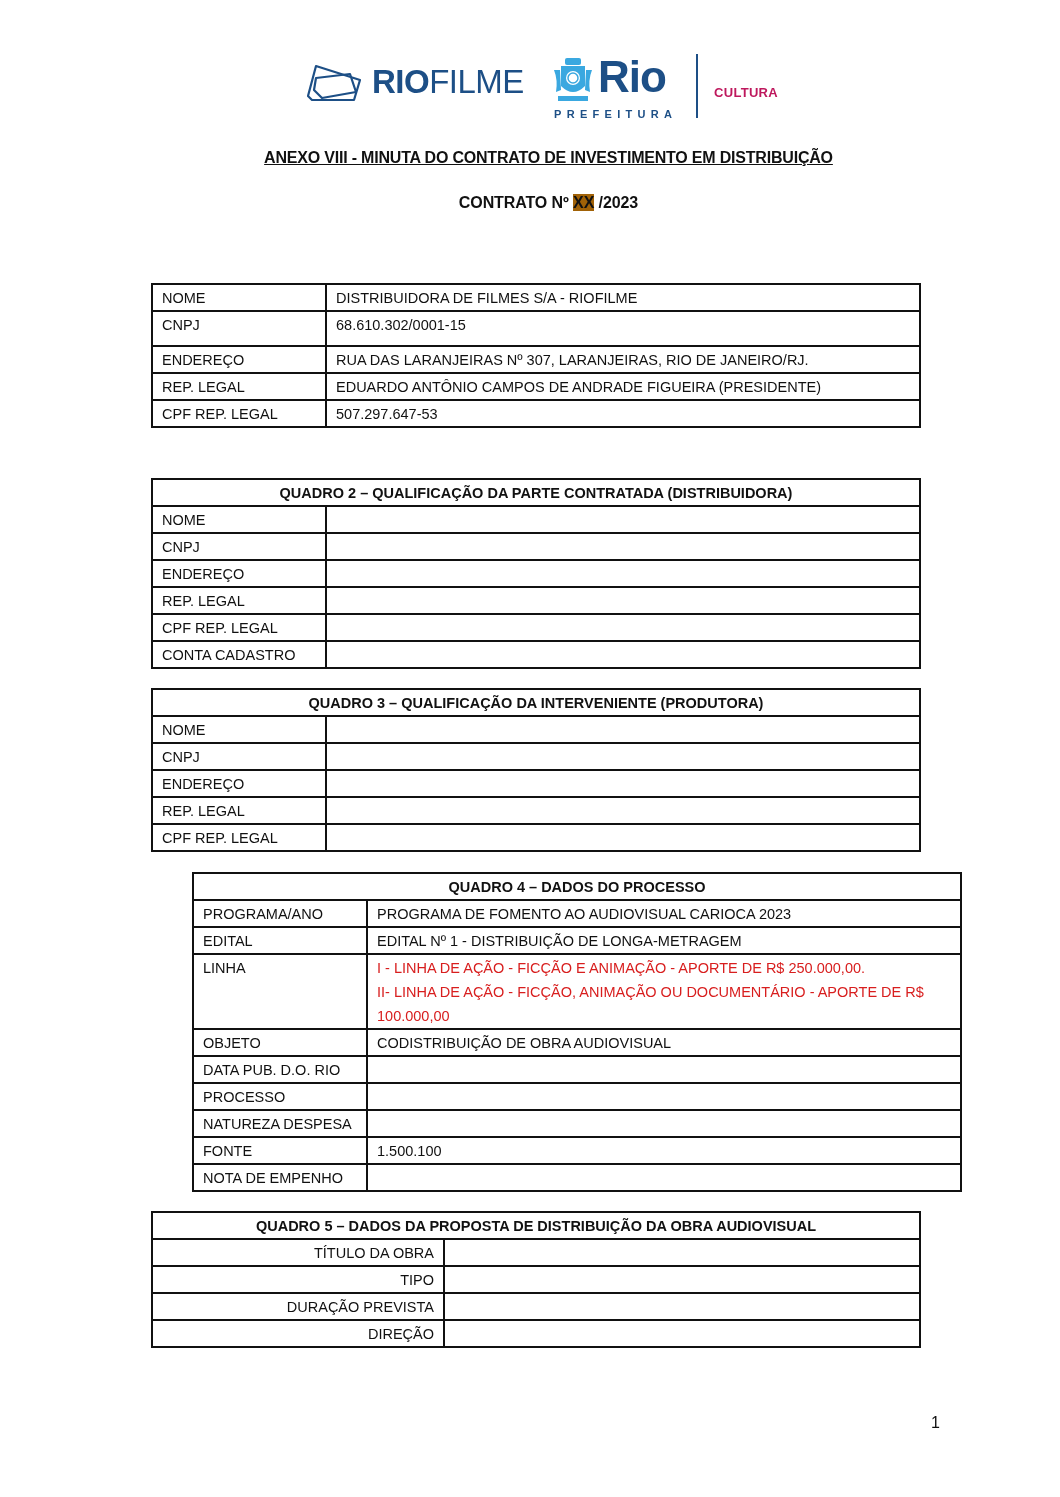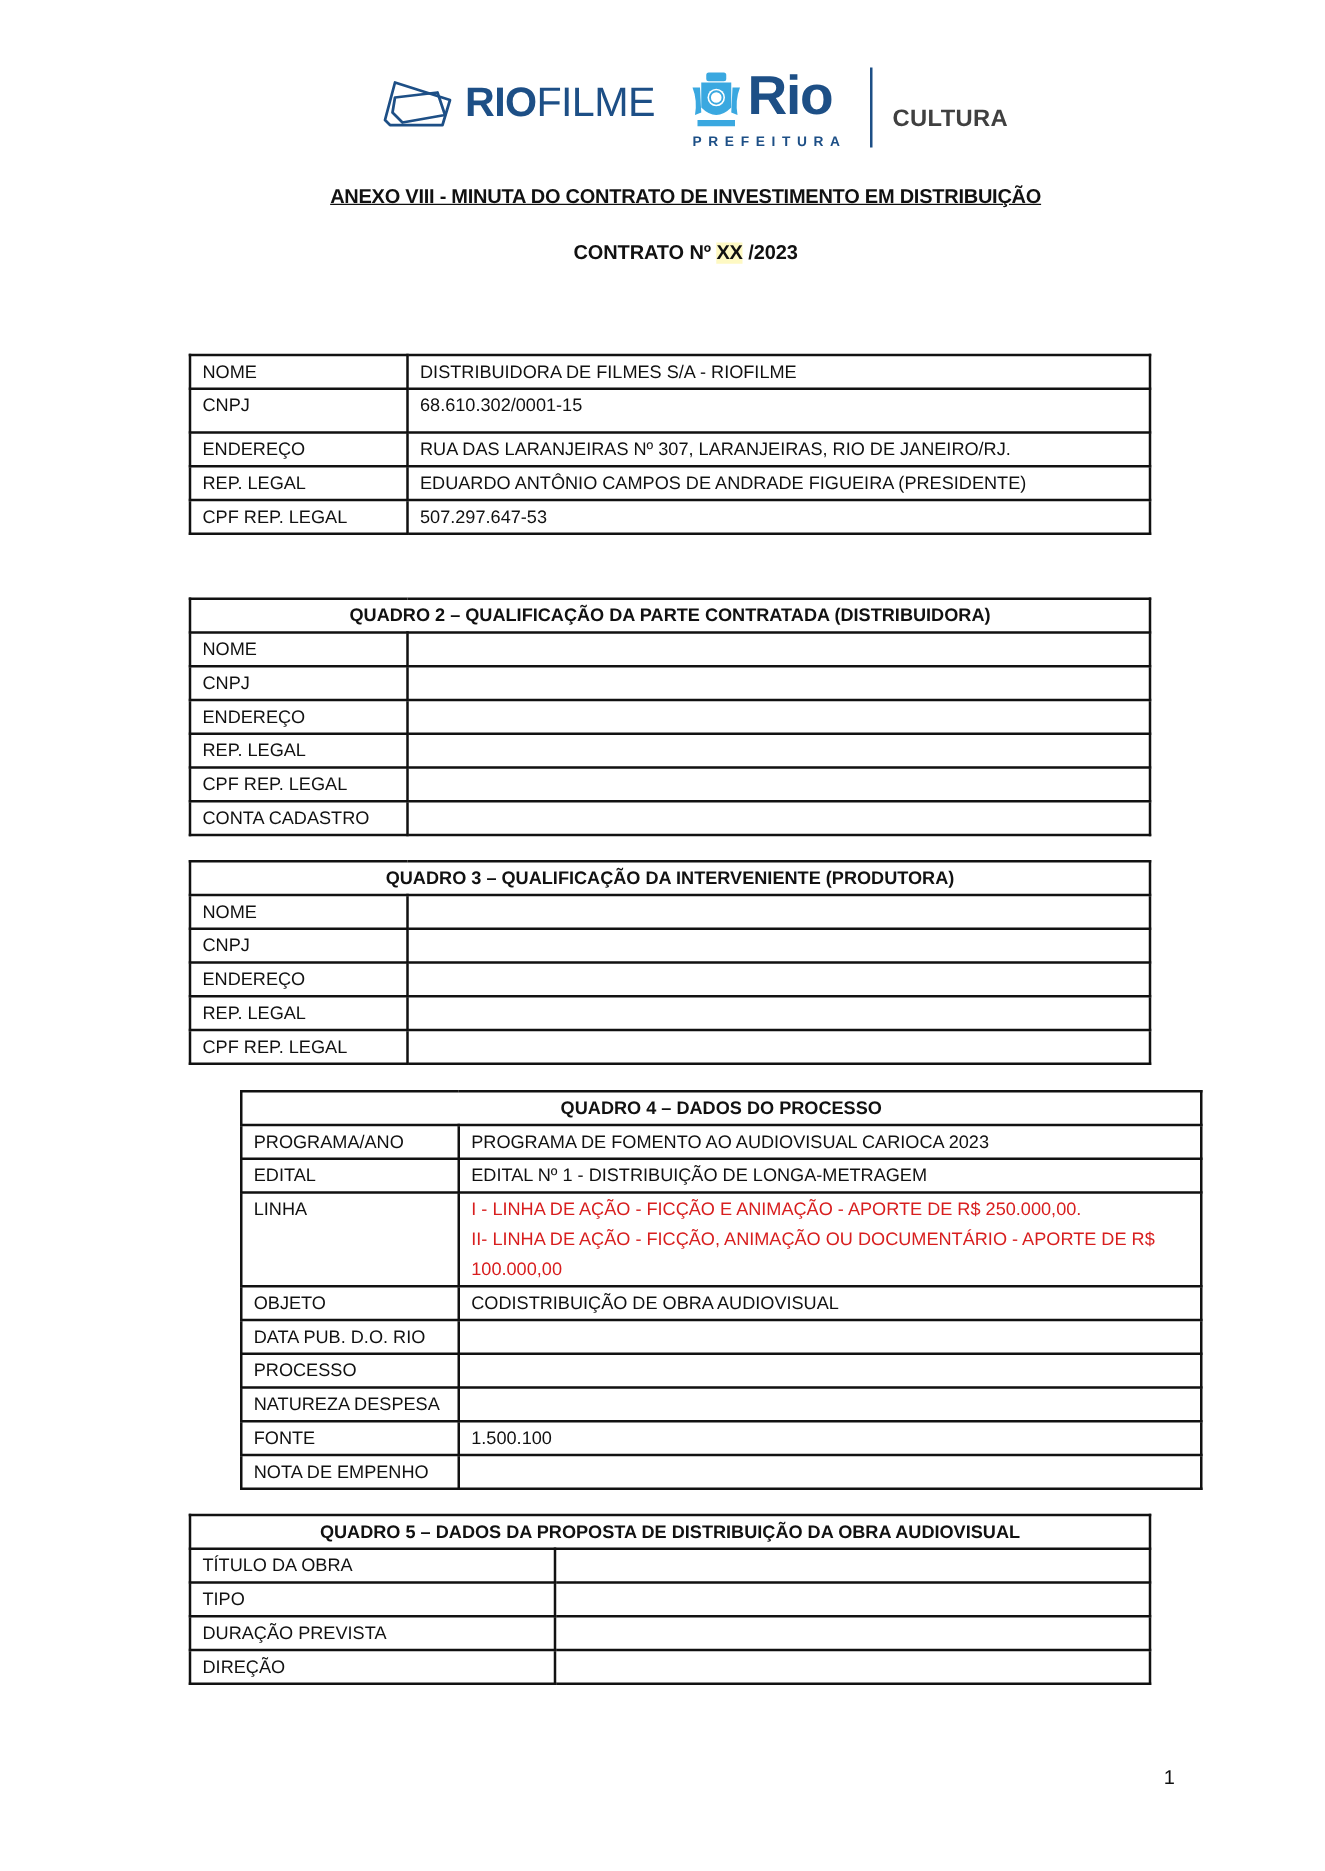--- a/index.html
+++ b/index.html
@@ -8,38 +8,38 @@
 
   .header { position: absolute; top: 52px; left: 300px; width: 500px; height: 70px; text-align: right; }
   .rf-icon { position: absolute; left: 4px; top: 10px; width: 60px; height: 40px; }
   .rf-text { position: absolute; left: 72px; top: 12px; font-size: 33px; color: #1d4f86; letter-spacing: -0.5px; line-height: 36px; white-space: nowrap; }
   .rf-text b { font-weight: 900; }
   .rf-text span.light { font-weight: 400; }
   .crest { position: absolute; left: 252px; top: 4px; width: 42px; height: 48px; }
   .rio-word { position: absolute; left: 298px; top: -2px; font-size: 44px; font-weight: 900; color: #1d4f86; letter-spacing: -1px; line-height: 54px; }
   .prefeitura { position: absolute; left: 254px; top: 56px; font-size: 11px; letter-spacing: 5.3px; color: #1d4f86; font-weight: 700; white-space: nowrap; }
   .vsep { position: absolute; left: 396px; top: 2px; width: 2px; height: 64px; background: #1d4f86; }
-  .cultura { position: absolute; left: 414px; top: 33px; font-size: 19px; font-weight: 700; color: #404040; letter-spacing: 0.3px; }
+  .cultura { position: absolute; left: 414px; top: 33px; font-size: 13px; font-weight: 700; color: #be185d; letter-spacing: 0.3px; }
 
   .title { position: absolute; top: 149px; left: 0; width: 1097px; text-align: center; font-size: 16px; font-weight: 700; }
   .title span { text-decoration: underline; letter-spacing: -0.2px; text-align: center; }
   .contract { position: absolute; top: 194px; left: 0; width: 1097px; text-align: center; font-size: 16px; font-weight: 700; letter-spacing: -0.1px; }
-  .hl { background: #fef9c3; }
+  .hl { background: #a16207; }
 
   .quadro { position: absolute; left: 151px; width: 770px; border-collapse: collapse; font-size: 14.5px; }
   .quadro td, .quadro th { border: 2px solid #111; padding: 0 9px; vertical-align: top; line-height: 24px; }
   .quadro th { font-weight: 700; text-align: center; height: 27px; padding-top: 1px; }
   .quadro td { height: 26.3px; padding-top: 1px; }
   .q1 { top: 283px; }
   .q2 { top: 478px; }
   .q3 { top: 688px; }
   .q4 { top: 872px; margin-left: 41px; }
   .q5 { top: 1211px; }
   .c1 { width: 174px; }
-  .c1w { width: 292px; }
+  .c1w { width: 292px; text-align: right; }
   .red { color: #d81e1e; }
   .tall { height: 35px !important; }
 
   .pagenum { position: absolute; top: 1414px; left: 931px; font-size: 16px; }
 </style>
 </head>
 <body>
 
 <div class="header">
   <svg class="rf-icon" viewBox="0 0 60 40">

